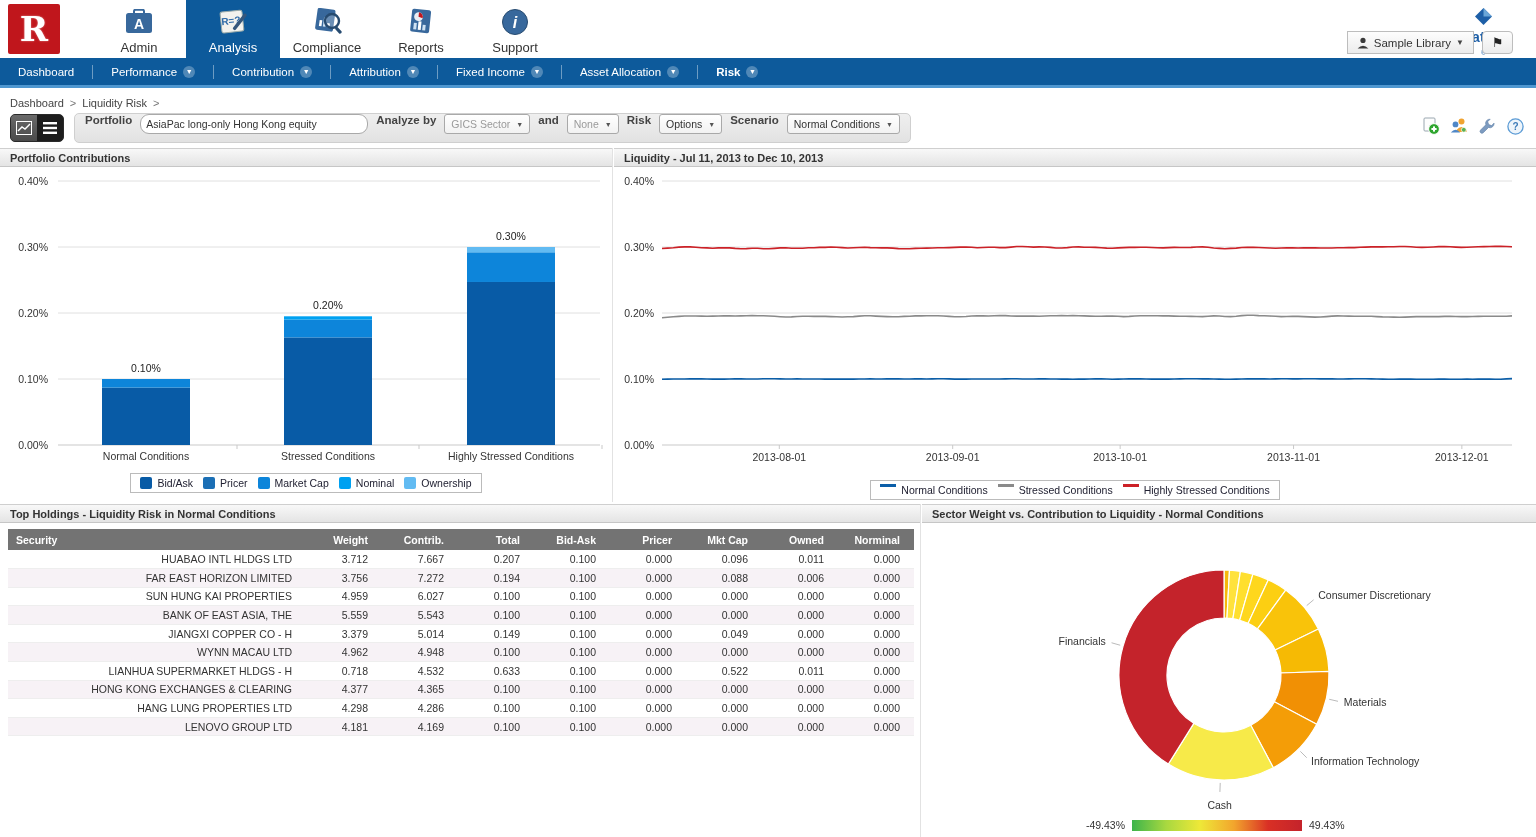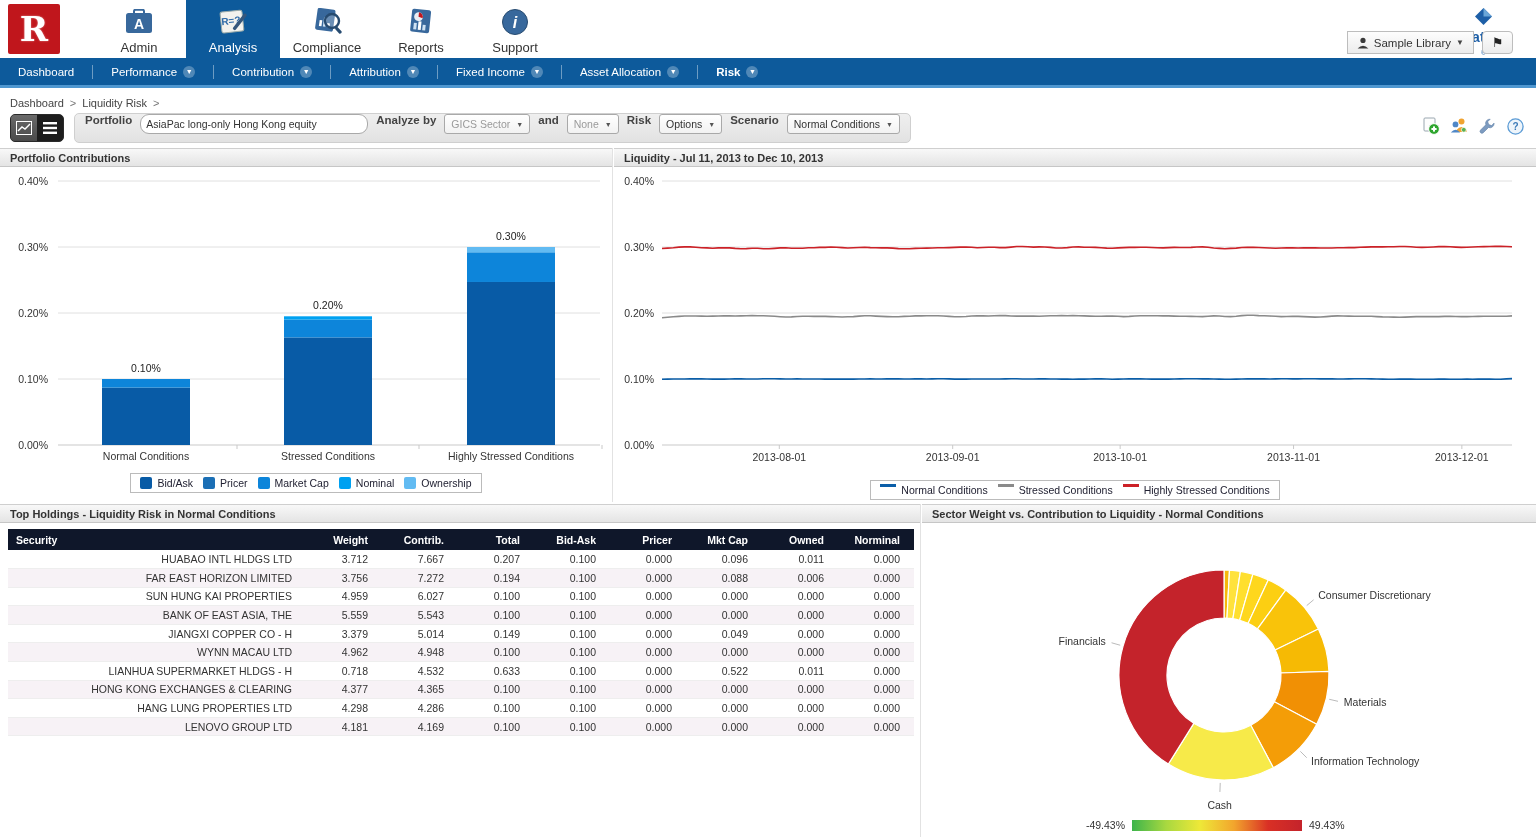--- a/index.html
+++ b/index.html
@@ -74,21 +74,21 @@
 
   .legend-box { display:inline-flex; align-items:center; gap:10px; border:1px solid #bbb; background:#fff;
     padding:3px 9px; font-size:10.5px; color:#223; }
   .legend-wrap { width:100%; text-align:center; margin-top:2px; }
   .lg-item { display:flex; align-items:flex-start; gap:5px; }
   .sw-box { width:12px; height:12px; border-radius:2px; display:inline-block; }
   .sw-line { width:16px; height:3px; display:inline-block; }
 
   
   table.holdings { border-collapse:collapse; width:906px; margin:6px 0 0 8px; table-layout:fixed; }
-  table.holdings th { background:#0f172a; color:#fff; font-size:10.5px; font-weight:bold; height:21px;
+  table.holdings th { background:#737373; color:#fff; font-size:10.5px; font-weight:bold; height:21px;
     text-align:right; padding-right:14px; }
   table.holdings th:first-child { text-align:left; padding-left:8px; width:298px; }
   table.holdings td { font-size:10.5px; color:#333; height:18.6px; text-align:right; padding-right:14px;
     border-bottom:1px solid #eee; }
   table.holdings td:first-child { text-align:right; padding-left:8px; }
   table.holdings tr:nth-child(even) td { background:#f7f2f6; }
 
   svg text { font-family:"Liberation Sans", sans-serif; }
 </style>
 </head>

